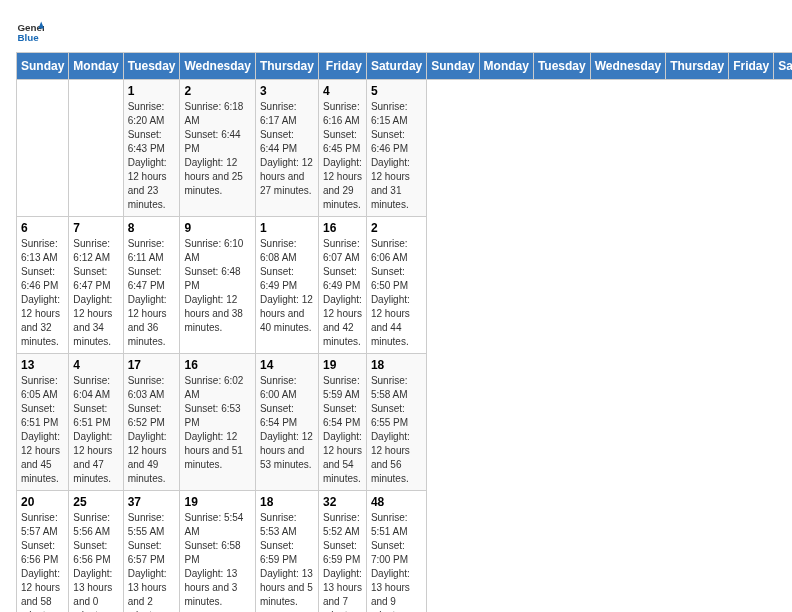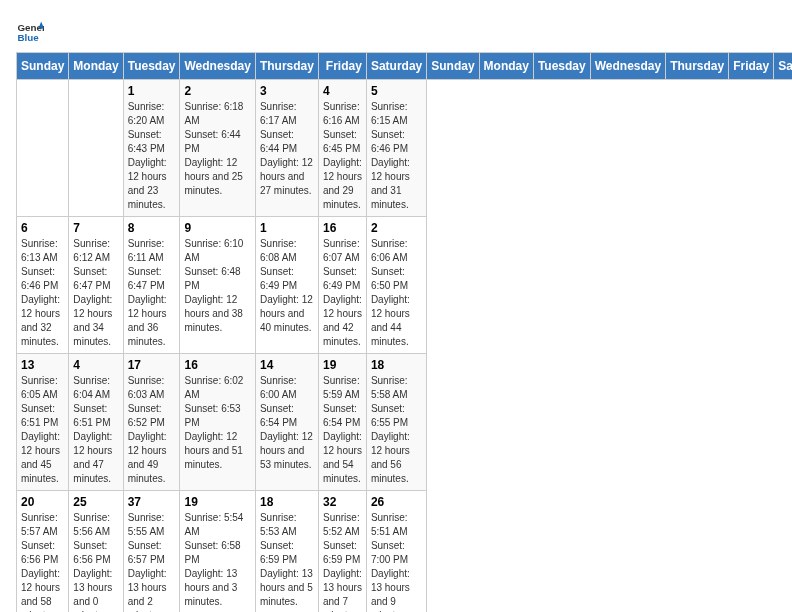--- a/index.html
+++ b/index.html
@@ -319,21 +319,21 @@
         </td>
         <td>
           <div class="day-num">32</div>
           <div class="day-info">
             Sunrise: 5:52 AM<br>
             Sunset: 6:59 PM<br>
             Daylight: 13 hours and 7 minutes.
           </div>
         </td>
         <td>
-          <div class="day-num">26</div>
+          <div class="day-num">48</div>
           <div class="day-info">
             Sunrise: 5:51 AM<br>
             Sunset: 7:00 PM<br>
             Daylight: 13 hours and 9 minutes.
           </div>
         </td>
       </tr>
     </tbody>
 </table>
 

